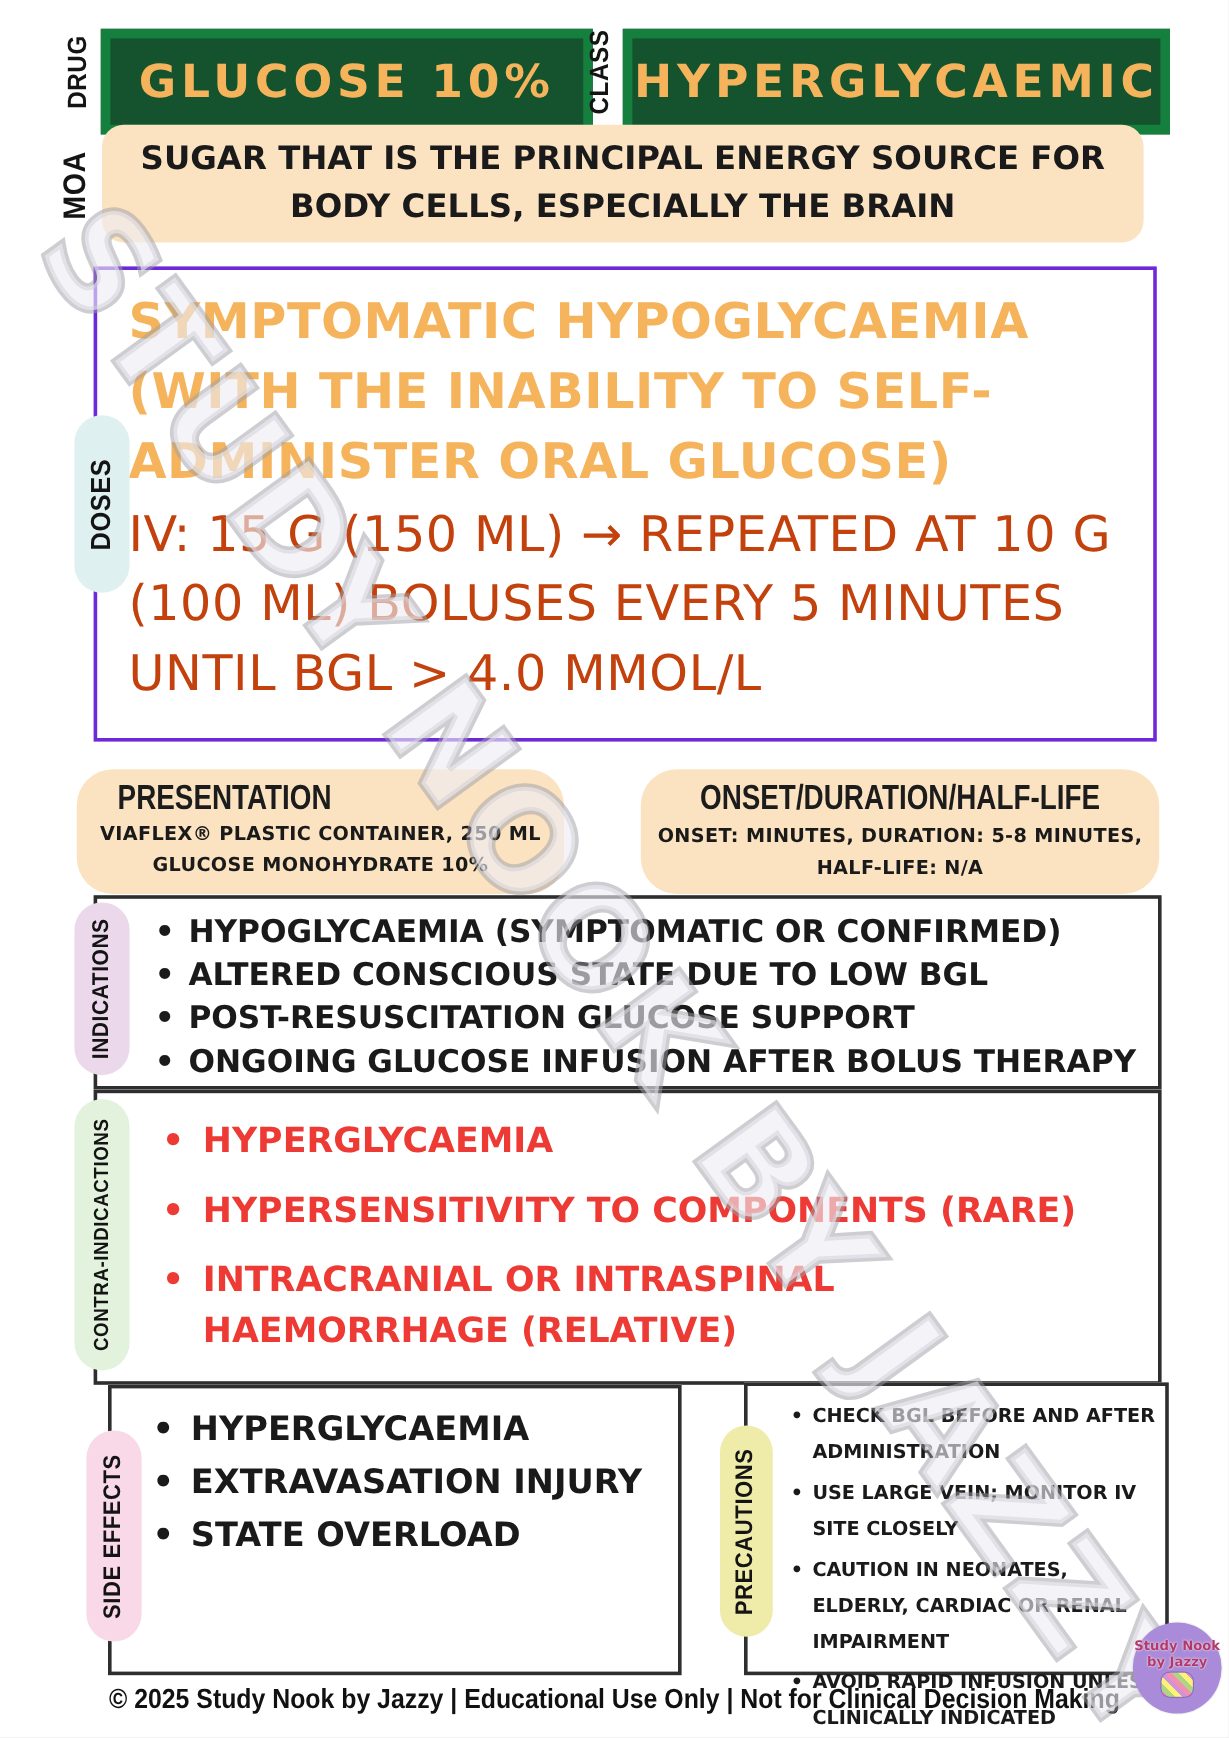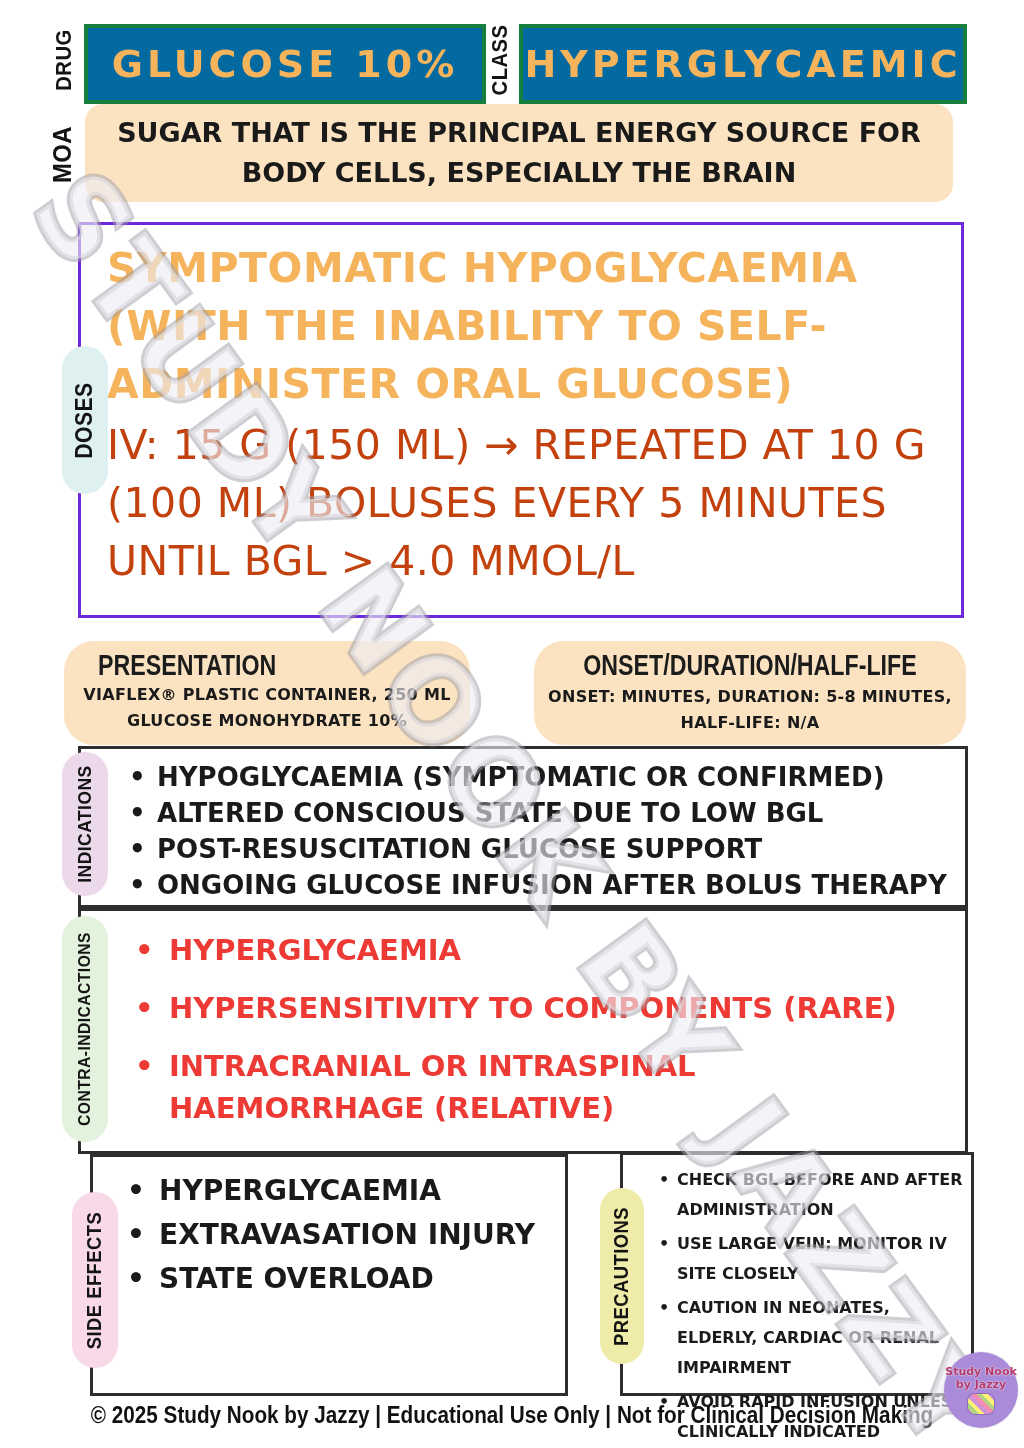--- a/index.html
+++ b/index.html
@@ -9,21 +9,21 @@
     font-family:"DejaVu Sans",sans-serif;color:#1a1a1a;
   }
   
   .vwrap{position:absolute;display:flex;align-items:center;justify-content:center;}
   .vwrap>span{
     transform:rotate(-90deg) scaleX(.92);white-space:nowrap;
     font-family:"Liberation Sans",sans-serif;font-weight:700;color:#141414;letter-spacing:.5px;
   }
   .pill{border-radius:26px;z-index:3;}
   
-  .hdr-box{position:absolute;border:4px solid #15803d;background:#0369a1;display:flex;align-items:center;justify-content:center;}
+  .hdr-box{position:absolute;border:8px solid #15803d;background:#14532d;display:flex;align-items:center;justify-content:center;}
   .drug-name,.class-name{
     color:#F5B45C;font-weight:bold;font-size:38px;letter-spacing:4px;white-space:nowrap;
   }
   
   .peach{background:#FBE3C2;}
   .moa-box{position:absolute;left:85px;top:104px;width:868px;height:98px;border-radius:18px;
     display:flex;align-items:center;justify-content:center;text-align:center;}
   .moa-text{font-size:27px;font-weight:bold;line-height:1.5;width:820px;}
   
   .doses-box{position:absolute;left:78px;top:222px;width:880px;height:390px;border:3px solid #6d28d9;background:#fff;}

